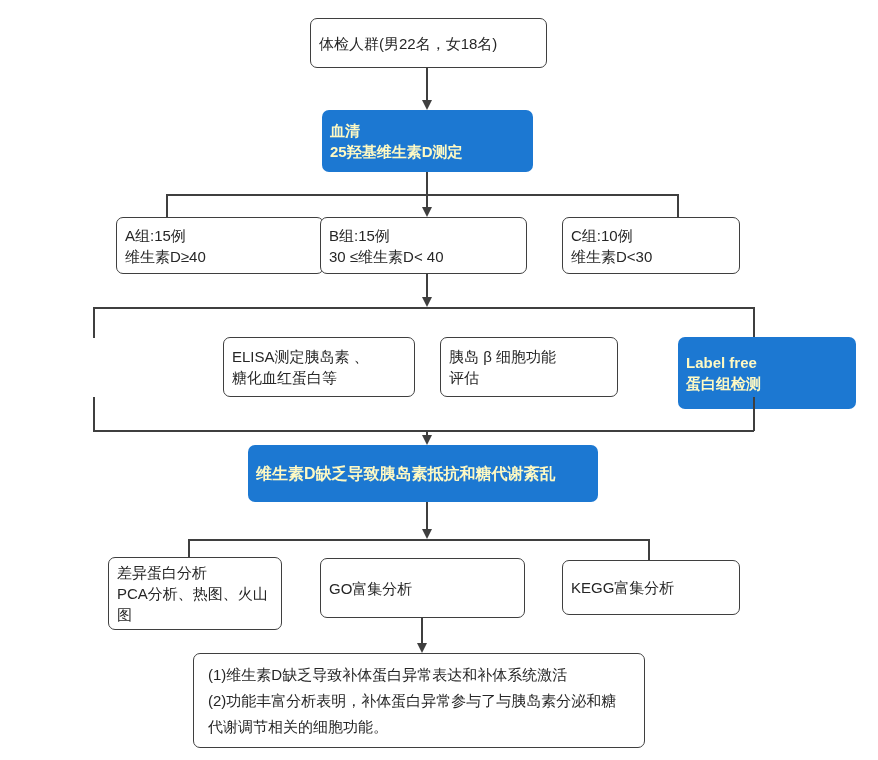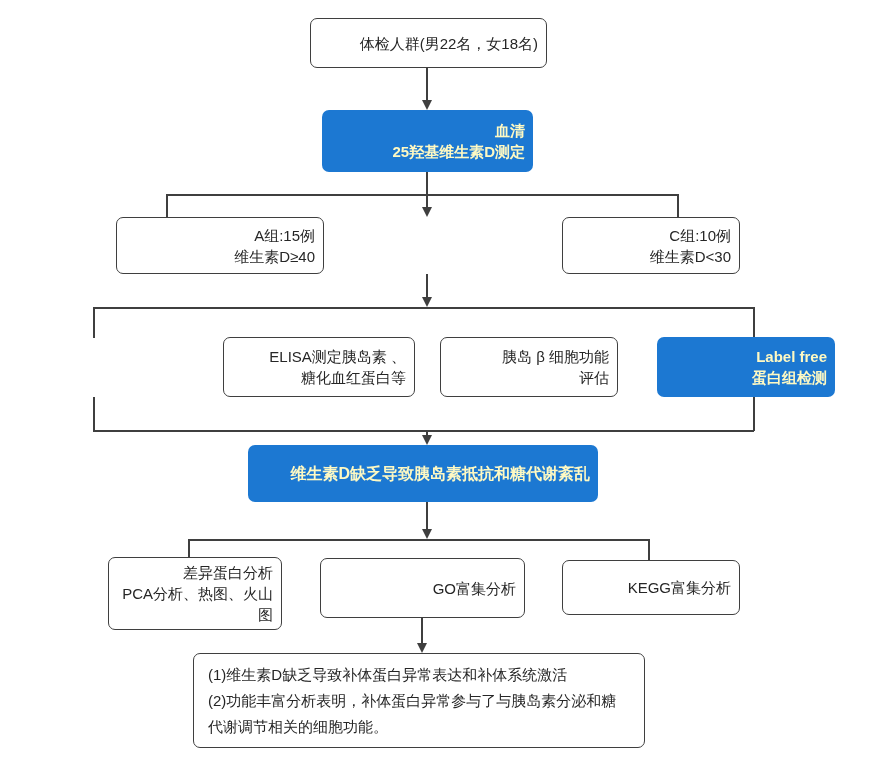--- a/index.html
+++ b/index.html
@@ -4,21 +4,21 @@
 <style>
   html,body{margin:0;padding:0;background:#ffffff;}
   .canvas{
     position:relative;width:878px;height:760px;background:#ffffff;overflow:hidden;
     font-family:"Liberation Sans","DejaVu Sans",sans-serif;color:#262626;
   }
   .node{
     position:absolute;box-sizing:border-box;background:#ffffff;
     border:1.5px solid var(--border,#3F3F3F);border-radius:7px;
     display:flex;flex-direction:column;align-items:center;justify-content:center;
-    text-align:right;font-size:15px;line-height:21px;padding:10px 8px;
+    text-align:left;font-size:15px;line-height:21px;padding:10px 8px;
   }
   .node--blue{
     background:var(--accent,#1C78D2);border:none;color:#fef9c3;font-weight:bold;
   }
   .node--textblock{
     display:block;text-align:left;line-height:26px;padding:8px 14px;font-size:15px;
   }
   .node .line{width:100%;}
   .node--textblock .line{width:auto;}
   .vline{position:absolute;width:2px;background:var(--line,#3F3F3F);}
@@ -50,40 +50,44 @@
   <div class="hline" style="left:166px;top:194px;width:512px"></div>
   <div class="vline" style="left:166px;top:194px;height:24px"></div>
   <div class="vline" style="left:677px;top:194px;height:24px"></div>
   <div class="vline" style="left:426px;top:194px;height:14px"></div>
   <div class="arrow" style="left:422px;top:207px"></div>
 
   <div class="node" style="left:116px;top:217px;width:208px;height:57px">
     <div class="line">A组:15例</div>
     <div class="line">维生素D≥40</div>
   </div>
+  <div class="node" style="left:320px;top:217px;width:207px;height:57px">
+    <div class="line">B组:15例</div>
+    <div class="line">30 ≤维生素D&lt; 40</div>
+  </div>
   <div class="node" style="left:562px;top:217px;width:178px;height:57px">
     <div class="line">C组:10例</div>
     <div class="line">维生素D&lt;30</div>
   </div>
 
   <div class="vline" style="left:426px;top:274px;height:24px"></div>
   <div class="arrow" style="left:422px;top:297px"></div>
   <div class="hline" style="left:93px;top:307px;width:661px"></div>
   <div class="vline" style="left:93px;top:307px;height:31px"></div>
   <div class="vline" style="left:753px;top:307px;height:31px"></div>
 
   <div class="node" style="left:440px;top:337px;width:178px;height:60px">
     <div class="line">胰岛 β 细胞功能</div>
     <div class="line">评估</div>
   </div>
   <div class="node" style="left:223px;top:337px;width:192px;height:60px">
     <div class="line">ELISA测定胰岛素 、</div>
     <div class="line">糖化血红蛋白等</div>
   </div>
-  <div class="node node--blue" style="left:657px;top:337px;width:178px;height:60px">
+  <div class="node node--blue" style="left:678px;top:337px;width:178px;height:72px">
     <div class="line">Label free</div>
     <div class="line">蛋白组检测</div>
   </div>
 
   <div class="vline" style="left:93px;top:397px;height:34px"></div>
   <div class="vline" style="left:753px;top:397px;height:34px"></div>
   <div class="hline" style="left:93px;top:430px;width:661px"></div>
   <div class="vline" style="left:426px;top:430px;height:6px"></div>
   <div class="arrow" style="left:422px;top:435px"></div>
 

